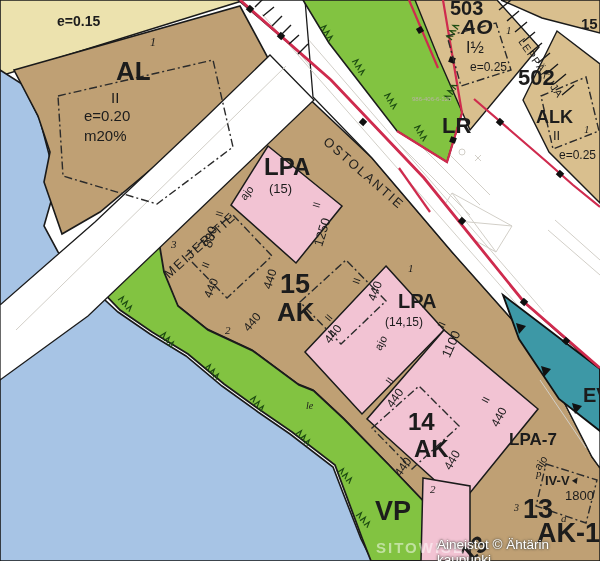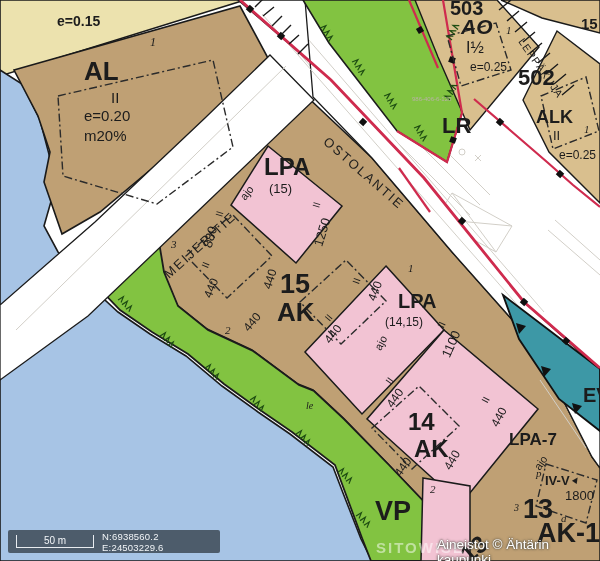--- a/index.html
+++ b/index.html
@@ -150,21 +150,21 @@
     <use href="#tuft" transform="translate(205,368) rotate(40)"></use>
     <use href="#tuft" transform="translate(250,400) rotate(40)"></use>
     <use href="#tuft" transform="translate(296,434) rotate(40)"></use>
     <use href="#tuft" transform="translate(338,472) rotate(40)"></use>
     <use href="#tuft" transform="translate(356,516) rotate(40)"></use>
   </g>
 </svg>
 
 <div>
   <span class="lb sb" style="left:57px;top:14px;font-size:14px;">e=0.15</span>
-  <span class="lb sb" style="left:84px;top:58px;font-size:26px;">AL</span>
+  <span class="lb sb" style="left:116px;top:58px;font-size:26px;">AL</span>
   <span class="lb" style="left:111px;top:90px;font-size:15px;">II</span>
   <span class="lb" style="left:84px;top:108px;font-size:15px;">e=0.20</span>
   <span class="lb" style="left:84px;top:128px;font-size:15px;">m20%</span>
   <span class="lb i" style="left:150px;top:36px;font-size:12px;">1</span>
   <span class="lb c" style="left:200px;top:245px;font-size:13px;letter-spacing:2px;--r:-42deg;">MEIJERITIE</span>
   <span class="lb c" style="left:364px;top:173px;font-size:13px;letter-spacing:2px;--r:41deg;">OSTOLANTIE</span>
   <span class="lb c" style="left:541px;top:68px;font-size:10.5px;letter-spacing:1px;--r:55deg;">LEPPÄKUJA</span>
   <span class="lb sb" style="left:450px;top:-2px;font-size:20px;">503</span>
   <span class="lb sb" style="left:461px;top:16px;font-size:21px;font-style:italic;">AO</span>
   <span class="lb" style="left:466px;top:40px;font-size:16px;">I½</span>
@@ -224,19 +224,13 @@
   <span class="lb c" style="left:357px;top:281px;font-size:10px;--r:-70deg;">II</span>
   <span class="lb c" style="left:329px;top:318px;font-size:10px;--r:-50deg;">II</span>
   <span class="lb c" style="left:390px;top:381px;font-size:10px;--r:-55deg;">II</span>
   <span class="lb c" style="left:486px;top:400px;font-size:10px;--r:-62deg;">II</span>
   <span class="lb c" style="left:206px;top:265px;font-size:10px;--r:-68deg;">II</span>
 </div>
 
 <span id="watermark">SITOWISE</span>
 <span id="attribution">Aineistot © Ähtärin kaupunki</span>
 
-<div id="statusbar">
-  <div id="scalebar">
-    <span>50 m</span>
-  </div>
-  <span id="coords">N:6938560.2 E:24503229.6</span>
 </div>
-</div>
 
 </body></html>

